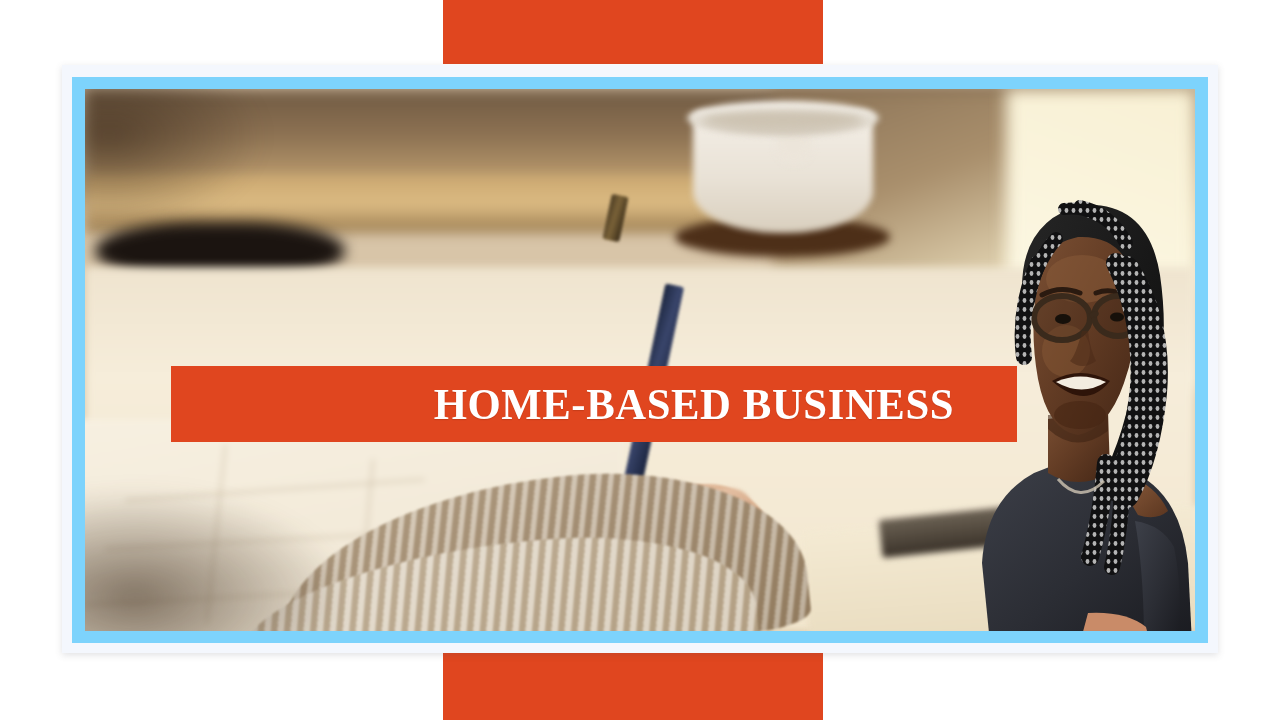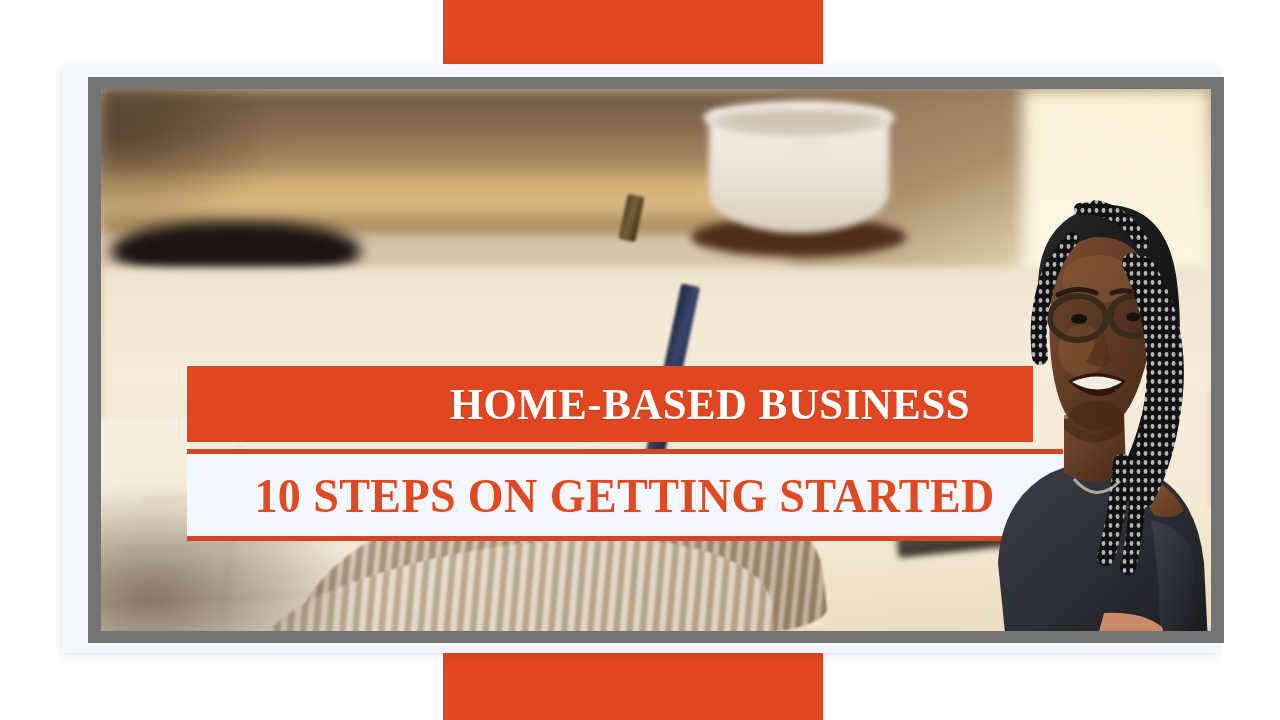--- a/index.html
+++ b/index.html
@@ -54,22 +54,21 @@
     z-index: 2;
   }
 
   
   #mat {
     position: absolute;
     left: 10px;
     top: 12px;
     width: 1136px;
     height: 566px;
-    background: #737373;
-    margin-left: 16px;
+    background: #7dd3fc;
   }
 
   
   #photo {
     position: absolute;
     left: 13px;
     top: 12px;
     width: 1110px;
     height: 542px;
     overflow: hidden;
@@ -376,23 +375,20 @@
         <div class="ph-layer" id="sleeve"></div>
         <div class="ph-layer" id="sleeve2"></div>
 
         <div class="ph-layer" id="shadow-bl"></div>
         <div class="ph-layer" id="shadow-tl"></div>
 
         <div id="banner-primary">
           <span id="banner-primary-text">HOME-BASED BUSINESS</span>
         </div>
 
-        <div id="banner-secondary">
-          <span id="banner-secondary-text">10 STEPS ON GETTING STARTED</span>
-        </div>
 
         <svg id="woman" viewBox="0 0 290 500">
           <defs>
             <linearGradient id="skin" x1="0" y1="0" x2="1" y2="1">
               <stop offset="0%" stop-color="#7a4f33"></stop>
               <stop offset="45%" stop-color="#643d25"></stop>
               <stop offset="100%" stop-color="#452716"></stop>
             </linearGradient>
             <linearGradient id="skinLight" x1="0" y1="0" x2="1" y2="1">
               <stop offset="0%" stop-color="#8d5e3d"></stop>

